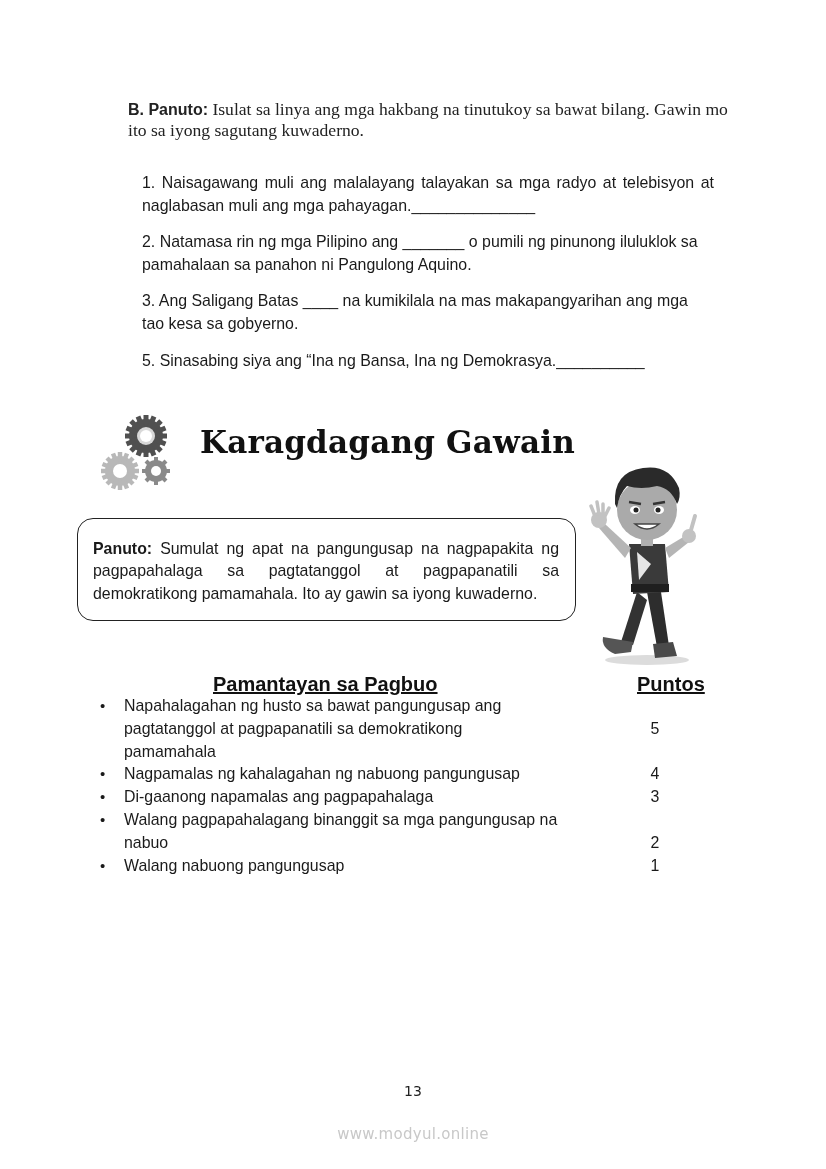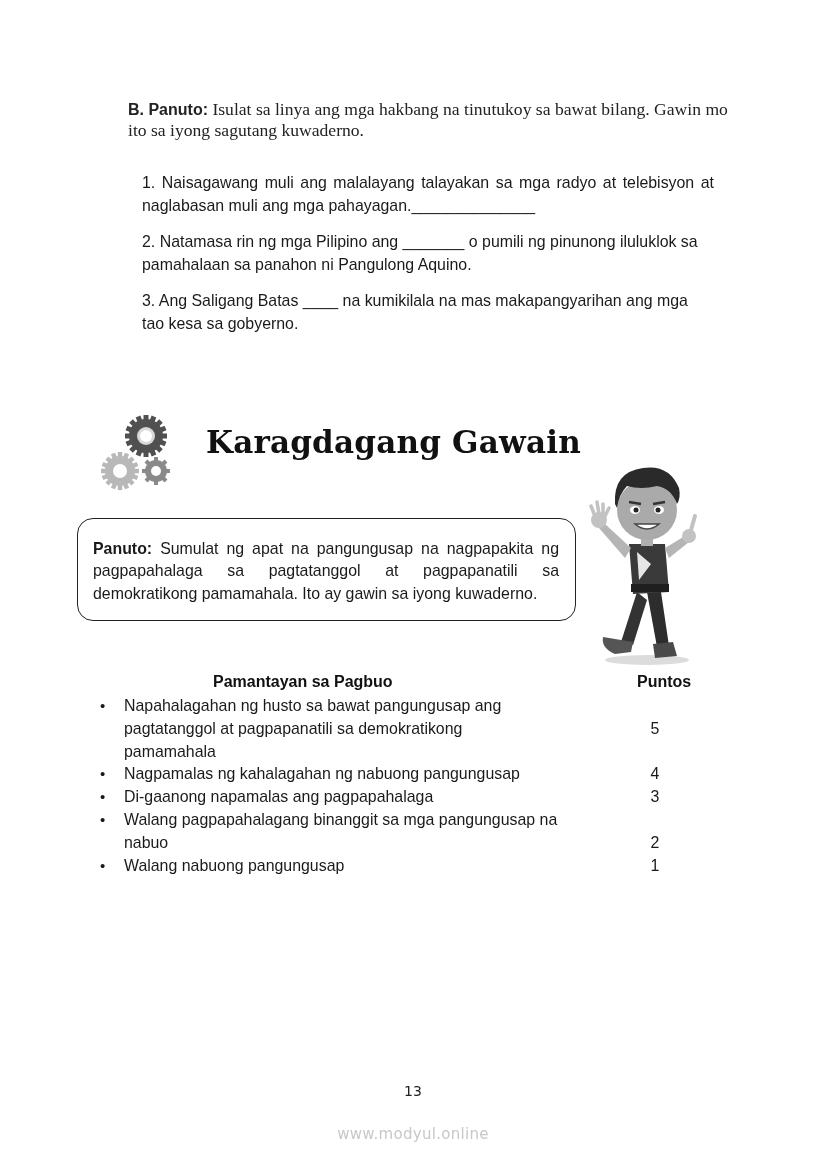--- a/index.html
+++ b/index.html
@@ -19,42 +19,42 @@
       position: absolute; left: 128px; top: 158px; width: 600px;
       font-family: "Liberation Sans", sans-serif; font-size: 15.9px; line-height: 22.6px;
       color: #1a1a1a;
     }
     .qlist .q { margin: 14px; }
     .qlist .q.just { text-align: justify; text-align-last: left; }
 
     
     .gears { position: absolute; left: 100px; top: 414px; width: 76px; height: 78px; }
     .heading {
-      position: absolute; left: 206px; top: 424px;
+      position: absolute; left: 200px; top: 424px;
       font-family: "DejaVu Serif", serif; font-weight: bold; font-size: 31px;
       color: #111; letter-spacing: 0.2px;
     }
 
     
     .panuto-box {
       position: absolute; left: 77px; top: 518px; width: 499px; height: 103px;
       border: 1.5px solid #222; border-radius: 16px; box-sizing: border-box;
       padding: 19px 16px 12px 15px;
       font-family: "Liberation Sans", sans-serif; font-size: 15.9px; line-height: 22.3px;
       text-align: justify; text-align-last: left; color: #1a1a1a;
     }
     .panuto-box .lbl { font-weight: bold; }
 
     .boy { position: absolute; left: 585px; top: 452px; width: 120px; height: 216px; }
 
     
     .rubric-head {
       position: absolute; top: 673px;
-      font-family: "Liberation Sans", sans-serif; font-weight: bold; font-size: 16px;
-      color: #111;
+      font-family: "Liberation Sans", sans-serif; font-weight: bold; font-size: 20px;
+      text-decoration: underline; color: #111;
     }
     .rh-crit { left: 213px; }
     .rh-pts { left: 637px; }
     .rubric {
       position: absolute; left: 100px; top: 695px; width: 600px;
       font-family: "Liberation Sans", sans-serif; font-size: 15.9px; line-height: 22.8px;
       color: #1a1a1a;
     }
     .r-row { position: relative; display: flex; }
     .r-bullet { width: 24px; flex: none; font-size: 15px; }
@@ -74,20 +74,21 @@
 <body>
 
 <div class="sec-b-instr">
   <span class="lbl">B. Panuto:</span><span> Isulat sa linya ang mga hakbang na tinutukoy sa bawat bilang. Gawin mo ito sa iyong sagutang kuwaderno.</span>
 </div>
 
 <div class="qlist">
   <p class="q just">1. Naisagawang muli ang malalayang talayakan sa mga radyo at telebisyon at naglabasan muli ang mga pahayagan.______________</p>
   <p class="q">2. Natamasa rin ng mga Pilipino ang _______ o pumili ng pinunong iluluklok sa pamahalaan sa panahon ni Pangulong Aquino.</p>
   <p class="q">3. Ang Saligang Batas ____ na kumikilala na mas makapangyarihan ang mga tao kesa sa gobyerno.</p>
+  <p class="q">5. Sinasabing siya ang “Ina ng Bansa, Ina ng Demokrasya.__________</p>
 </div>
 
 <svg class="gears" viewBox="0 0 76 78">
   <g>
     <g fill="#505050">
       <circle cx="46" cy="22" r="17"></circle>
       <g stroke="#505050" stroke-width="5">
         <line x1="46" y1="1" x2="46" y2="43"></line>
         <line x1="25" y1="22" x2="67" y2="22"></line>
         <line x1="31" y1="7" x2="61" y2="37"></line>

